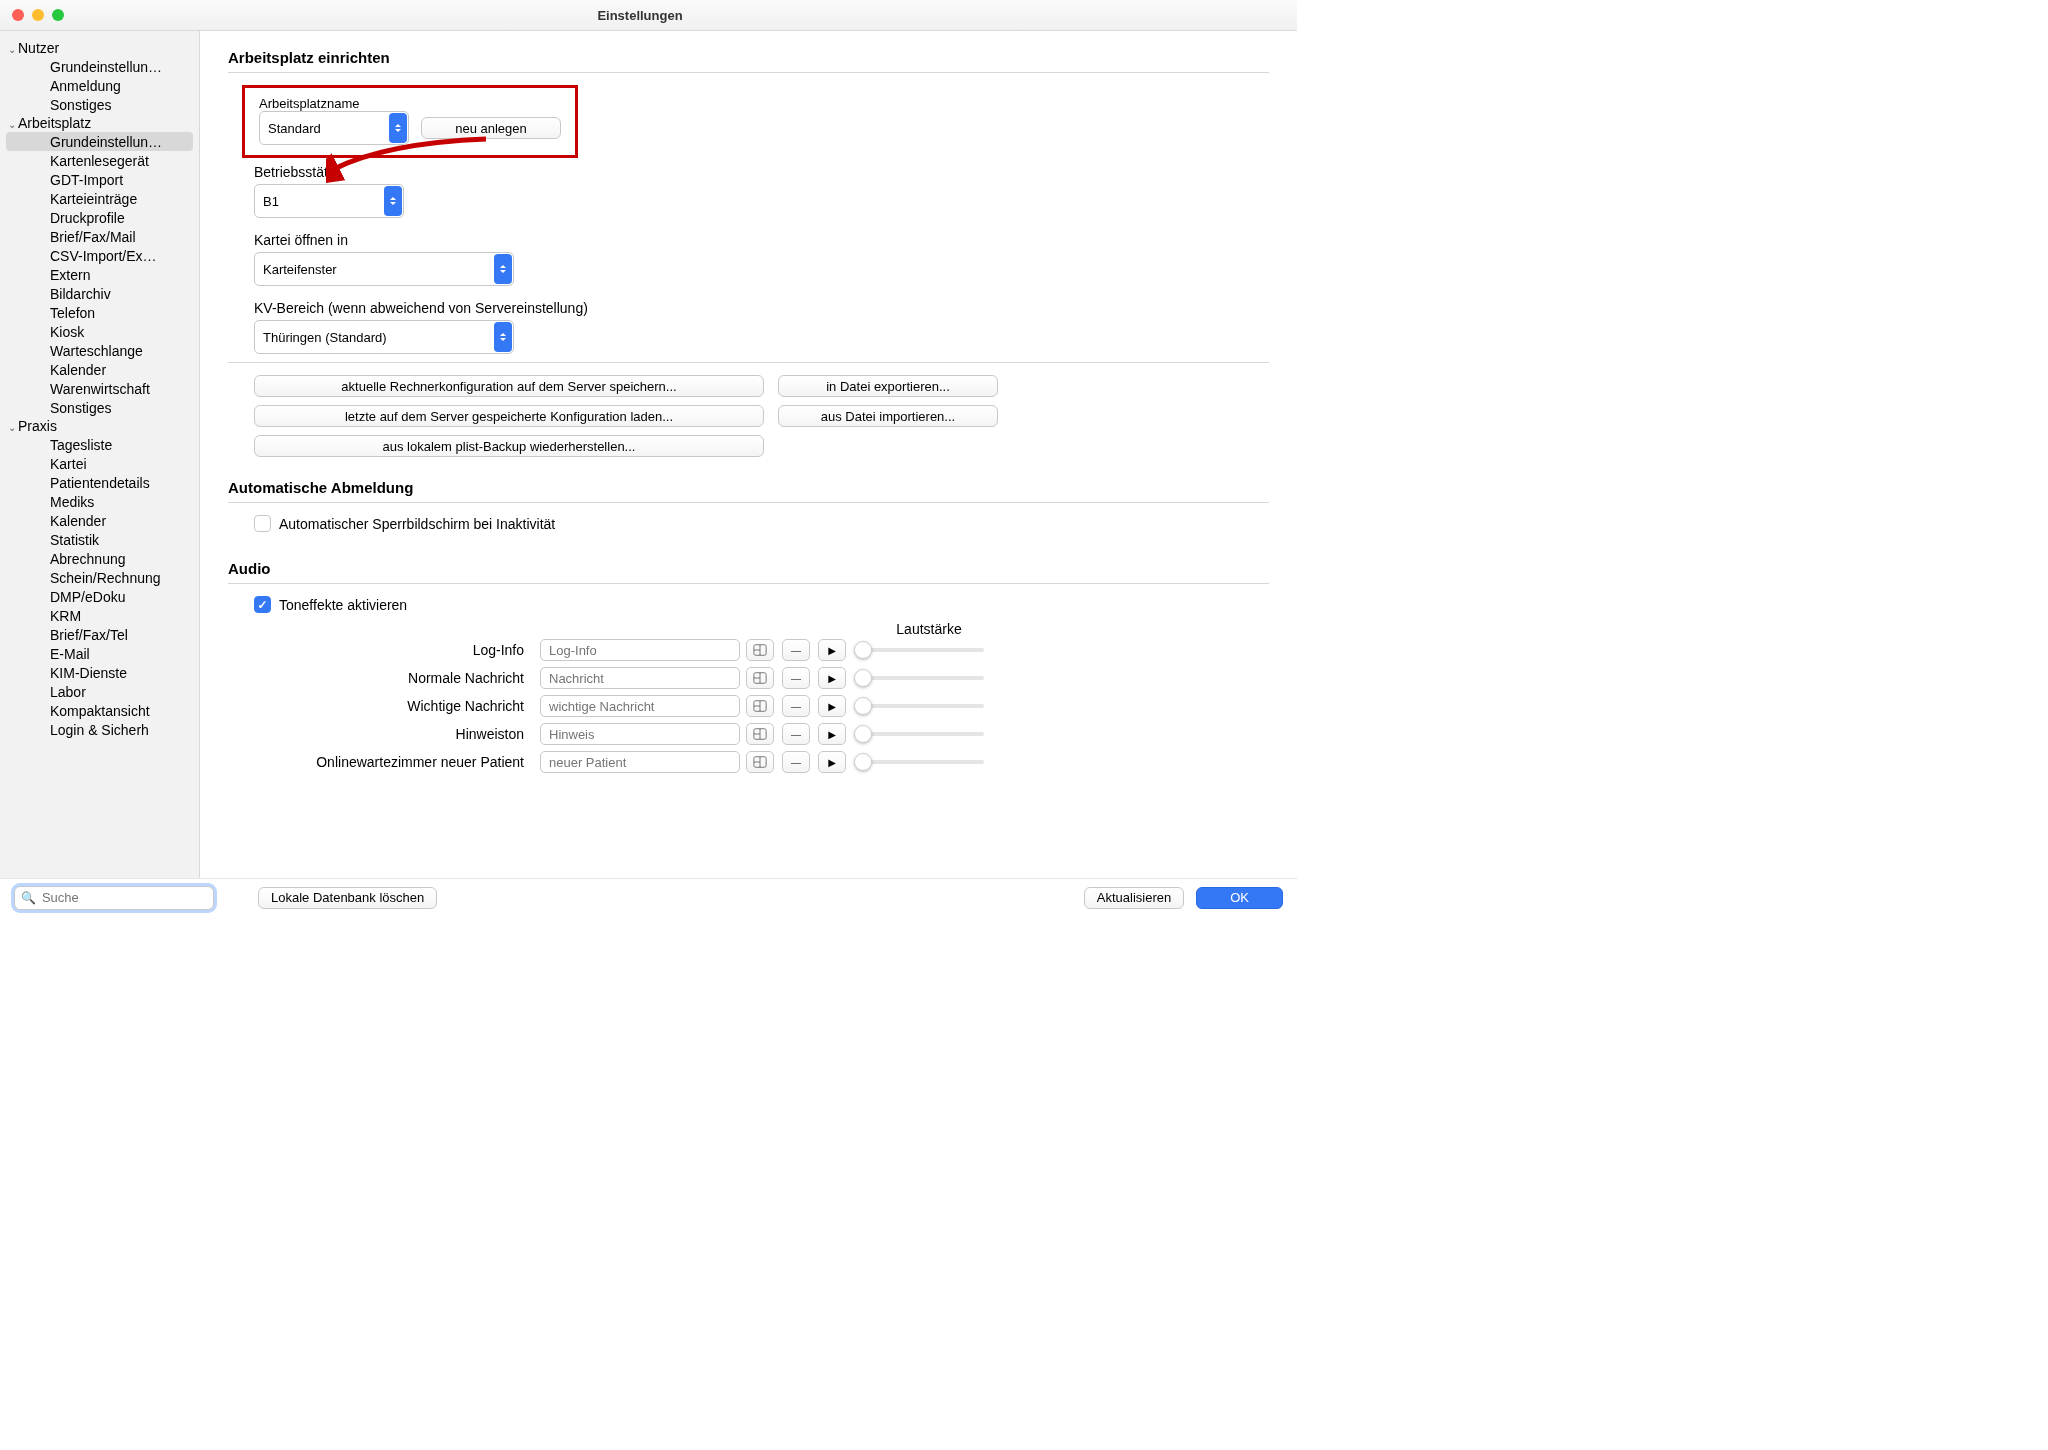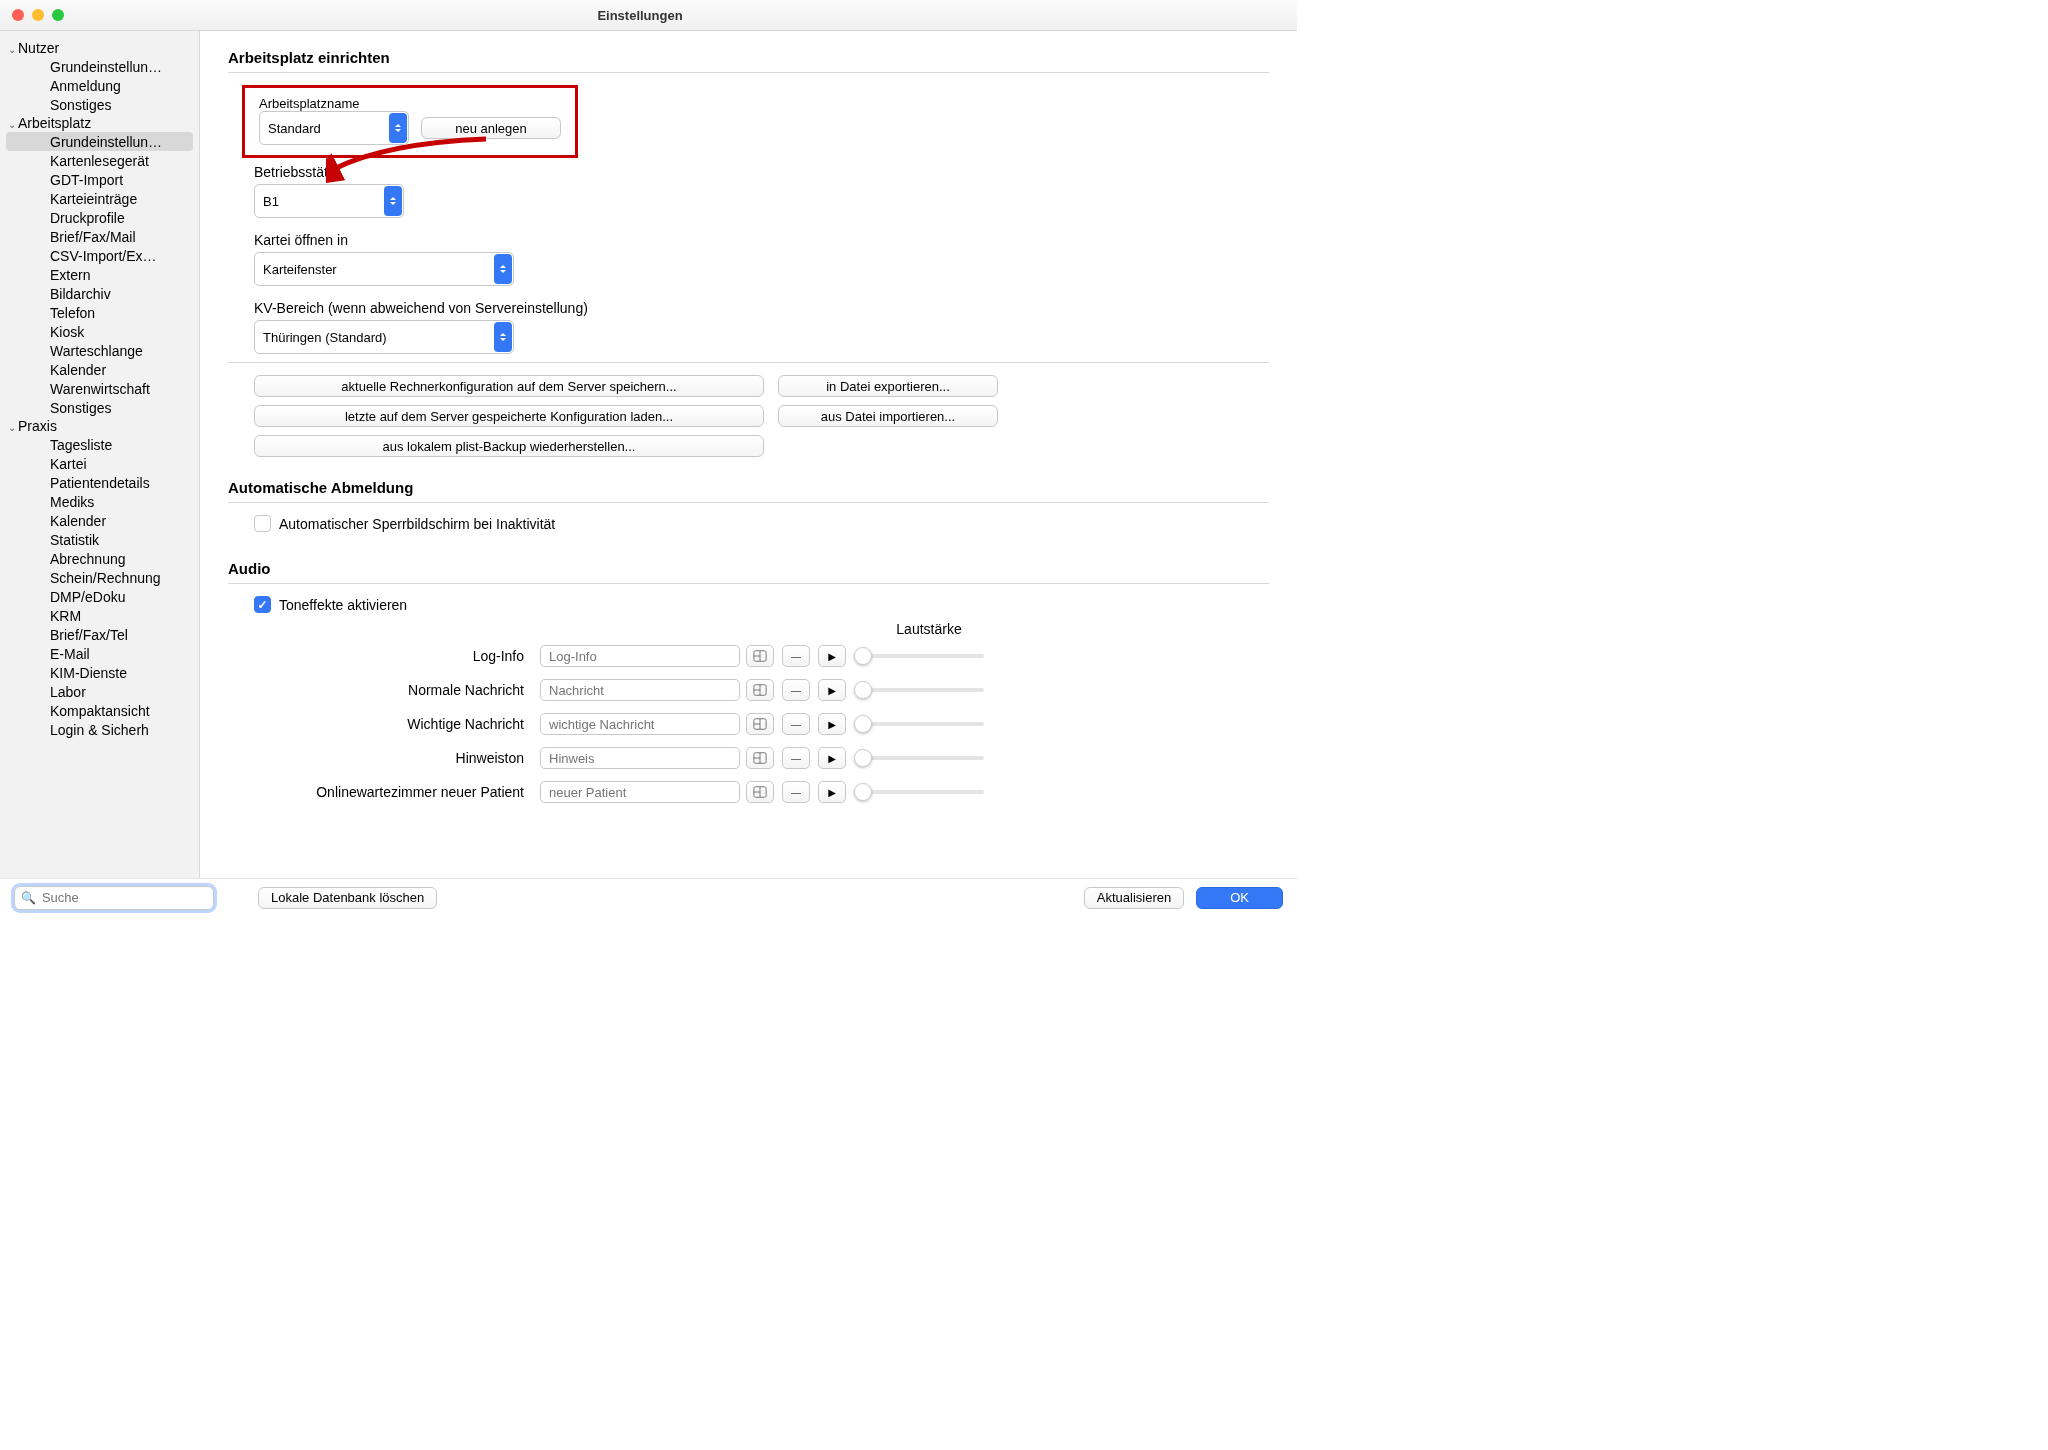--- a/index.html
+++ b/index.html
@@ -115,21 +115,21 @@
     content:"✓";color:#fff;font-size:12px;font-weight:700;line-height:1;
   }
   .highlight-box {
     border:3px solid #c60000; padding:8px 14px 10px 14px;
     margin-left: 0; margin-bottom:6px; display:inline-block;
   }
 
   .audio-grid {
     display:grid;
     grid-template-columns: 280px 200px 30px 30px 30px 150px;
-    gap: 12px 6px;
+    gap: 6px 6px;
     align-items:center;
     margin-left: 26px;
     margin-top: 6px;
   }
   .audio-grid .rlbl {
     text-align:right;padding-right:10px;font-size:14px;
   }
   .audio-grid input.txt {
     height:22px;border:1px solid #c8c8c8;border-radius:5px;
     padding:0 8px;font-size:13px;color:#999;

